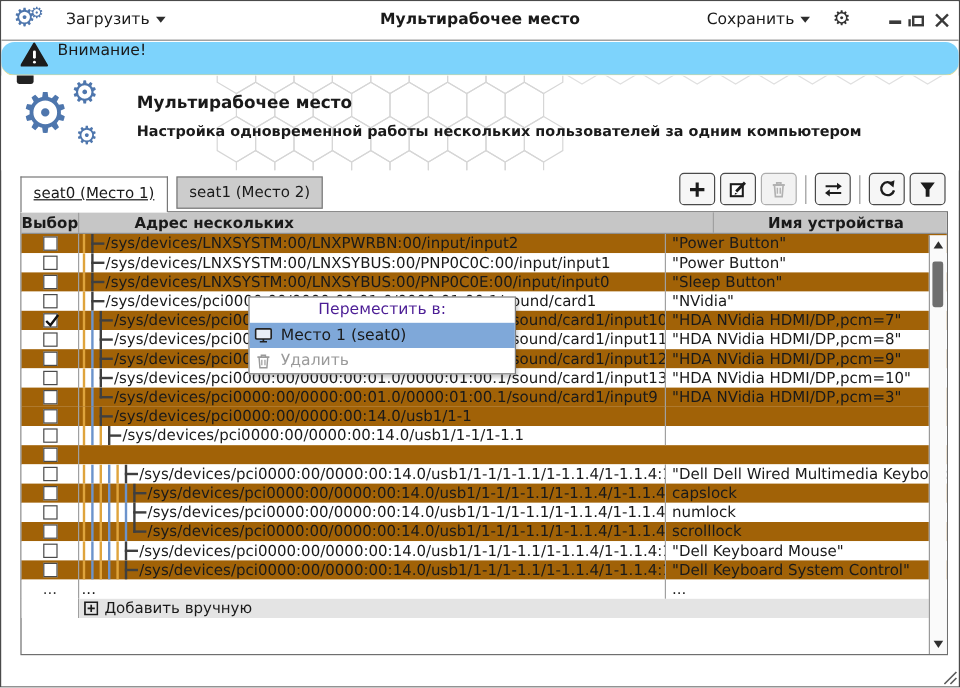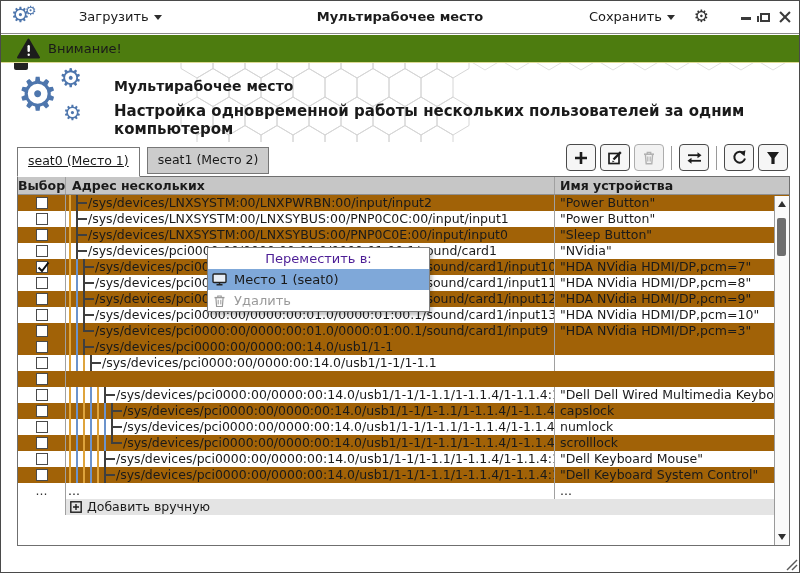--- a/index.html
+++ b/index.html
@@ -6,63 +6,63 @@
   *{box-sizing:border-box;}
   .window{position:relative;width:800px;height:573px;border:1px solid #4a4a4a;background:#fff;
     font-family:"DejaVu Sans",sans-serif;color:#1a1a1a;overflow:hidden;}
 
   
   .titlebar{position:absolute;left:0;top:0;width:100%;height:33px;background:#fff;border-bottom:1px solid #8a8a8a;}
   .logo{position:absolute;left:10px;top:2px;color:#4e76ad;}
   .logo .g1{font-size:21px;}
   .logo .g2{font-size:13px;position:relative;left:-5px;top:-7px;}
   .tb-btn{position:absolute;top:0;height:32px;line-height:32px;font-size:13px;cursor:default;padding:0 6px;}
-  .load-btn{left:48px;margin-left:24px;}
+  .load-btn{left:48px;}
   .save-btn{right:118px;}
   .caret{display:inline-block;width:0;height:0;border-left:4px solid transparent;border-right:4px solid transparent;border-top:5px solid #2d2d2d;margin-left:5px;vertical-align:middle;}
   .tb-title{position:absolute;left:0;right:0;top:0;height:32px;line-height:32px;text-align:center;font-size:13px;font-weight:bold;pointer-events:none;}
   .gear-btn{position:absolute;right:86px;top:0;height:32px;line-height:30px;font-size:17px;color:#333;padding:0 4px;}
   .winctrl{position:absolute;right:8px;top:0;height:32px;display:flex;align-items:center;gap:9px;}
   .ic-min{width:10px;height:3px;background:#3a3a3a;margin-top:2px;}
   .ic-max{width:10px;height:9px;border:2px solid #3a3a3a;position:relative;}
   .ic-max:before{content:"";position:absolute;left:-5px;top:1px;width:4px;height:6px;border-left:2px solid #3a3a3a;}
   .ic-close{width:12px;height:12px;position:relative;}
   .ic-close:before,.ic-close:after{content:"";position:absolute;left:5px;top:-1px;width:2px;height:14px;background:#3a3a3a;}
   .ic-close:before{transform:rotate(45deg);}
   .ic-close:after{transform:rotate(-45deg);}
 
   
-  .banner{position:absolute;left:0;top:34px;width:100%;height:28px;background:#4d7c0f;border-bottom:1px solid #dcd993;display:flex;align-items:center;}
+  .banner{position:absolute;left:0;top:34px;width:100%;height:28px;background:#7dd3fc;border-bottom:1px solid #dcd993;display:flex;border-radius:11px;}
   .warn-ic{margin:0 8px 0 16px;display:block;}
   .banner-text{font-size:13px;}
 
   
   .hero{position:absolute;left:0;top:62px;width:100%;height:79px;background:#fff;overflow:hidden;}
   .hexes{position:absolute;left:0;top:0;}
   .hero-badge{position:absolute;left:13px;top:-2px;width:14px;height:9px;background:#222;border-radius:2px;}
   .hero-gears{position:absolute;left:16px;top:2px;color:#4e76ad;width:96px;}
   .hg1{font-size:46px;position:absolute;left:0;top:6px;line-height:1;}
   .hg2{font-size:26px;position:absolute;left:42px;top:0;line-height:1;}
   .hg3{font-size:21px;position:absolute;left:46px;top:38px;line-height:1;}
   .hero-title{position:absolute;left:113px;top:15px;font-size:14px;font-weight:bold;}
-  .hero-sub{position:absolute;left:113px;top:39px;font-size:15px;font-weight:bold;}
+  .hero-sub{position:absolute;left:113px;top:39px;font-size:12px;font-weight:bold;}
 
   
   .tabbar{position:absolute;left:16px;top:146px;height:30px;}
   .tab{display:inline-block;height:30px;line-height:26px;padding:0 10px;font-size:12.5px;border:1px solid #777;margin-right:2px;vertical-align:top;}
   .tab.active{background:#fff;border-bottom:1px solid #fff;position:relative;z-index:3;text-decoration:underline;}
   .tab.inactive{background:#ccc;height:27px;line-height:24px;}
   .toolbar{position:absolute;right:11px;top:143px;height:27px;display:flex;align-items:center;gap:4px;}
   .tool{width:30px;height:27px;background:#f6f6f6;border:1.5px solid #4a4a4a;border-radius:4px;display:flex;align-items:center;justify-content:center;}
   .tool.disabled{border-color:#adadad;background:#f2f2f2;}
   .vsep{width:1px;height:24px;background:#9a9a9a;margin:0 3px;}
 
   
   .table{position:absolute;left:16px;top:175px;width:773px;height:370px;border:1px solid #6f6f6f;background:#fff;}
-  .t-head{display:flex;height:18px;background:#c6c6c6;border-bottom:1px solid #8f8f8f;font-size:12.5px;font-weight:bold;line-height:18px;}
+  .t-head{display:flex;height:18px;background:#c6c6c6;border-bottom:1px solid #8f8f8f;font-size:12.5px;font-weight:bold;line-height:18px;gap:40px;}
   .t-row{display:flex;height:16px;font-size:12.5px;line-height:16px;background:#fff;}
   .t-row.alt{background:#a16207;}
   .c-sel{width:48px;border-right:1px solid #a0a0a0;text-align:center;flex:none;overflow:hidden;}
   .c-addr{width:489px;border-right:1px solid #a0a0a0;flex:none;overflow:hidden;white-space:nowrap;display:flex;padding-left:2px;}
   .c-name{flex:1 1 auto;overflow:hidden;white-space:nowrap;padding-left:5px;}
   .t-head .c-addr{display:block;padding-left:6px;}
   .cb{display:inline-block;width:12px;height:12px;border:1px solid #4a4a4a;background:#fff;margin-top:2px;position:relative;}
   .cb svg{position:absolute;left:-1px;top:-2px;}
   .guide{flex:none;width:7px;height:16px;position:relative;}
   .guide:before{content:"";position:absolute;left:1px;top:0;bottom:0;width:2px;background:currentColor;}

